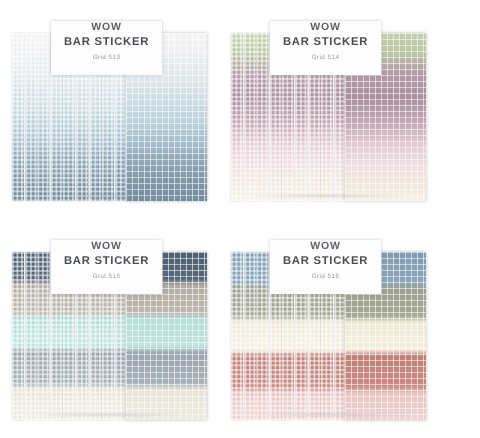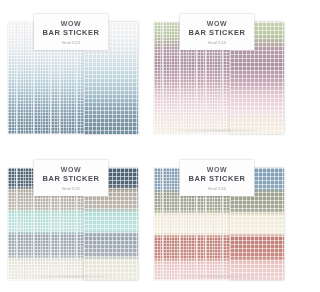--- a/index.html
+++ b/index.html
@@ -84,21 +84,20 @@
     position: absolute;
     left: 26px;
     top: 0px;
     width: 74px;
     height: 36px;
     background: #fdfdfd;
     box-shadow: 0 0 2px rgba(120,124,134,0.45);
     display: flex;
     flex-direction: column;
     align-items: center;
-    justify-content: center;
     z-index: 5;
   }
   .brand {
     font-size: 7px;
     font-weight: bold;
     letter-spacing: 0.6px;
     color: #5d6067;
     line-height: 9px;
   }
   .title {

